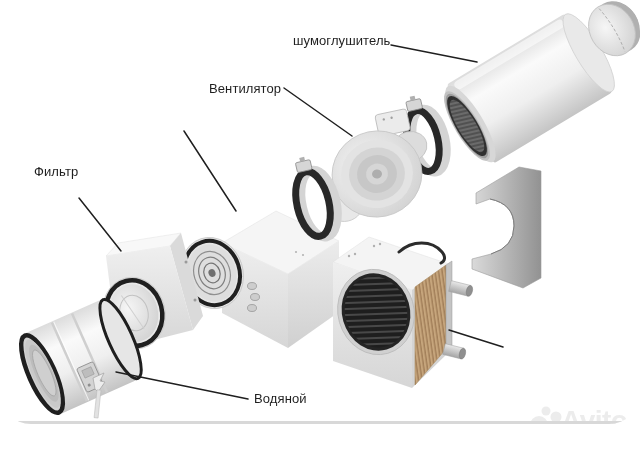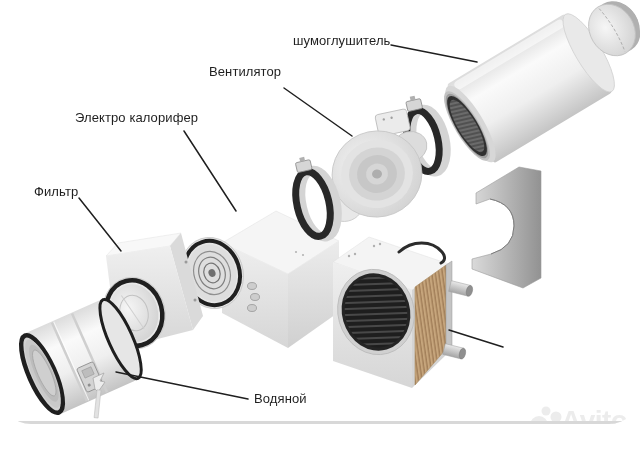--- a/index.html
+++ b/index.html
@@ -215,25 +215,24 @@
     <g fill="#ececec">
       <circle cx="539" cy="425" r="9"></circle>
       <circle cx="546" cy="411" r="4.5"></circle>
       <circle cx="556" cy="417" r="5.5"></circle>
       <circle cx="556" cy="429" r="4"></circle>
     </g>
   </svg>
 
   <div class="part-label" style="left:293px;top:33px">шумоглушитель</div>
 
-  <div class="part-label" style="left:209px;top:64px">Вентилятор</div>
-
-  <div class="part-label" style="left:75px;top:110px">Электро калорифер</div>
-
-  <div class="part-label" style="left:34px;top:184px">Фильтр</div>
+  <div class="part-label" style="left:209px;top:81px">Вентилятор</div>
+
+
+  <div class="part-label" style="left:34px;top:164px">Фильтр</div>
 
   <div class="part-label" style="left:254px;top:391px">Водяной</div>
 
 
   <div class="watermark-text">Avito</div>
 
   <div class="bottom-edge"></div>
 </div>
 
 </body></html>

